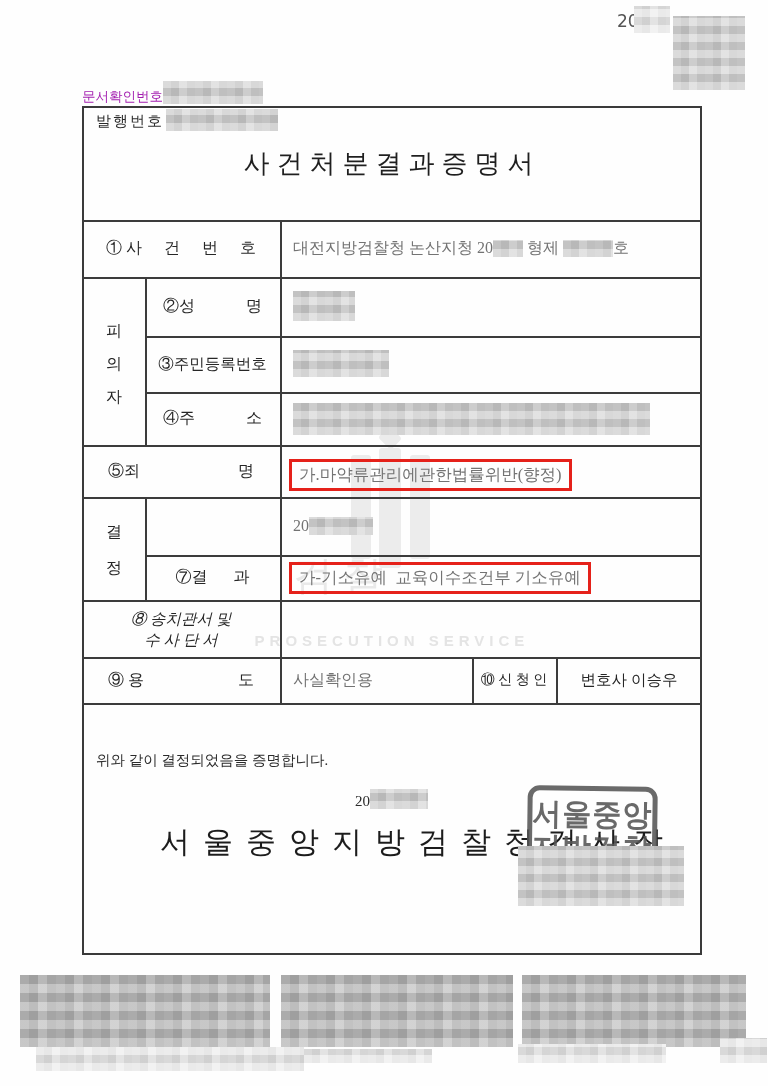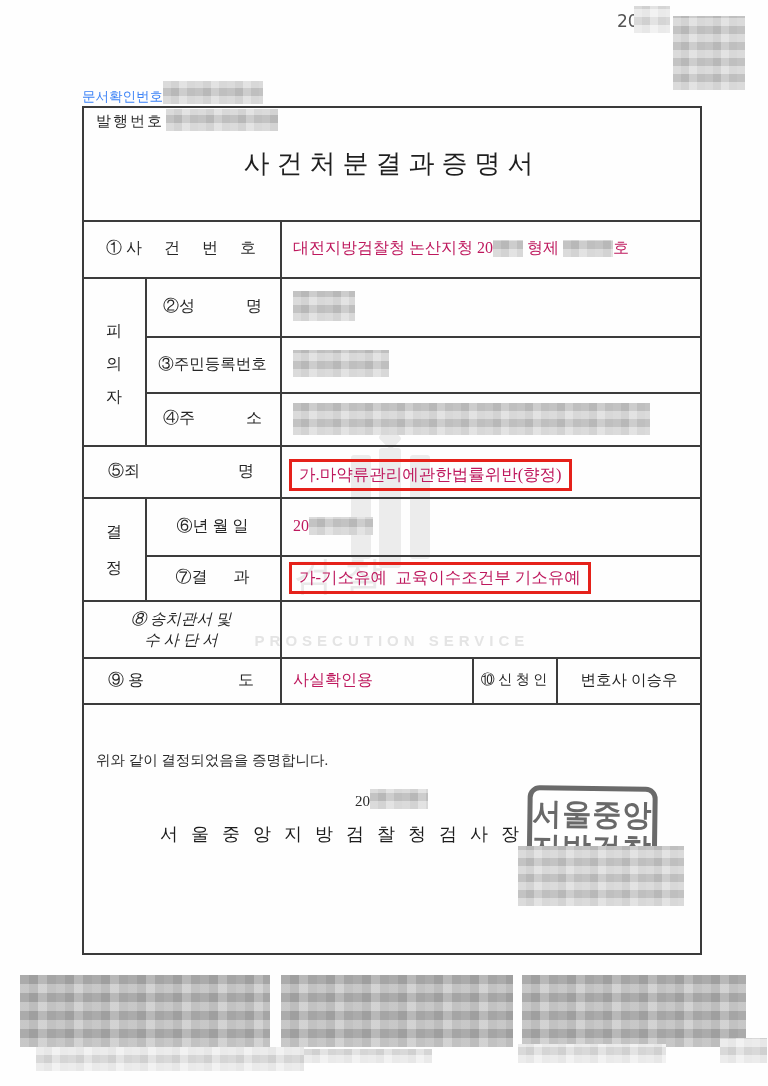--- a/index.html
+++ b/index.html
@@ -32,41 +32,41 @@
   .vline { width:1.5px; background:#3c3c3c; }
   .cell { display:flex; align-items:center; font-size:16px; color:#262626; z-index:2; }
   .spread { justify-content:space-between; }
   .center { justify-content:center; }
   .vert-label {
     writing-mode:vertical-rl; text-orientation:upright; font-size:16px; color:#262626;
   }
   .red-box {
     display:inline-block; border:3px solid #e5211a; padding:2px 7px; background:transparent;
   }
-  .val { font-size:16px; color:#be185d; }
+  .val { font-size:16px; color:#737373; }
   
   .wm { color:#e9e9e9; z-index:0; }
   .wm-bar { background:#ececec; border-radius:3px; z-index:0; }
   
   .seal {
     left:527px; top:786px; width:130px; height:118px; border:5px solid #565656;
     border-radius:12px; z-index:4; transform:rotate(.8deg); opacity:.88; overflow:hidden;
     display:flex; flex-direction:column; align-items:center; justify-content:flex-start;
     padding-top:6px; font-weight:bold; color:#555555; letter-spacing:1px;
   }
   .seal div { font-size:29px; line-height:34px; transform:scaleY(1.05); }
   .title-text {
     left:82px; top:146px; width:620px; text-align:center; font-size:26px;
     letter-spacing:7px; color:#1f1f1f; z-index:2;
   }
   .agency-text {
-    left:160px; top:822px; font-size:18px; letter-spacing:13px; color:#1c1c1c; z-index:2;
+    left:160px; top:822px; font-size:30px; letter-spacing:13px; color:#1c1c1c; z-index:2;
     white-space:nowrap;
   }
-  .small-label { font-size:13.5px; color:#3b82f6; z-index:2; }
+  .small-label { font-size:13.5px; color:#a21caf; z-index:2; }
 </style>
 </head>
 <body>
 
 <div class="page">
 
   <div class="abs wm-bar" style="left:381px; top:430px; width:18px; height:16px; transform:rotate(45deg);"></div>
   <div class="abs wm-bar" style="left:351px; top:455px; width:20px; height:104px;"></div>
   <div class="abs wm-bar" style="left:379px; top:448px; width:22px; height:120px;"></div>
   <div class="abs wm-bar" style="left:410px; top:455px; width:20px; height:104px;"></div>
@@ -141,23 +141,20 @@
     <span>⑤죄</span>
     <span>명</span>
   </div>
   <div class="abs cell" style="left:289px; top:445px; width:410px; height:60px;">
     <span class="red-box"><span class="val" style="font-size:16.5px;">가.마약류관리에관한법률위반(향정)</span></span>
   </div>
 
   <div class="abs cell center" style="left:82px; top:497px; width:63px; height:103px;">
     <span class="vert-label" style="letter-spacing:20px;">결정</span>
   </div>
-  <div class="abs cell center" style="left:145px; top:497px; width:135px; height:58px;">
-    <span>⑥년 월 일</span>
-  </div>
   <div class="abs cell" style="left:293px; top:497px; width:300px; height:58px;">
     <span class="val">20</span>
       <span class="px px-inline" style="width:64px; height:18px;"></span>
   </div>
   <div class="abs cell center" style="left:145px; top:555px; width:135px; height:45px; gap:26px;">
     <span>⑦결</span>
     <span>과</span>
   </div>
   <div class="abs cell" style="left:289px; top:555px; width:423px; height:45px;">
     <span class="red-box"><span class="val" style="white-space:pre; font-size:16.5px;">가-기소유예  교육이수조건부 기소유예</span></span>

